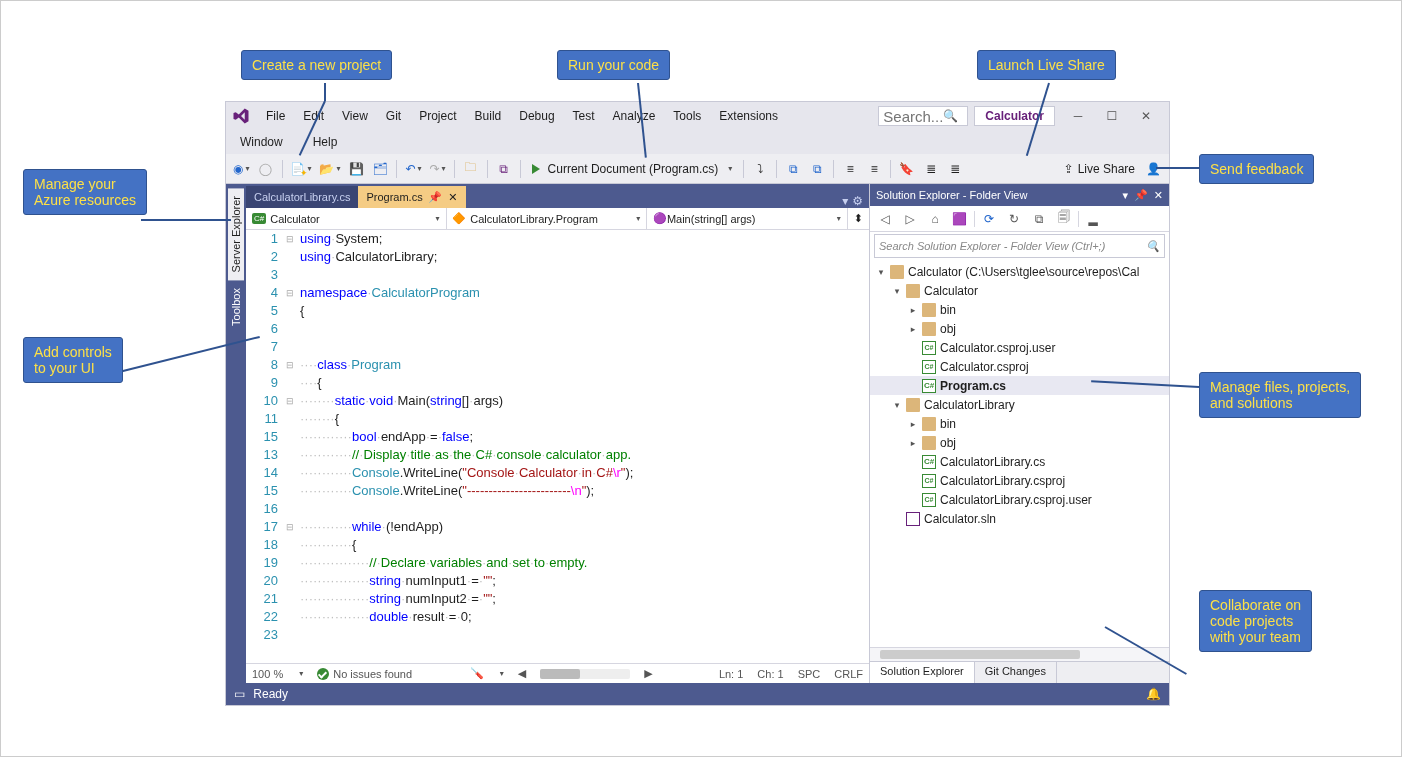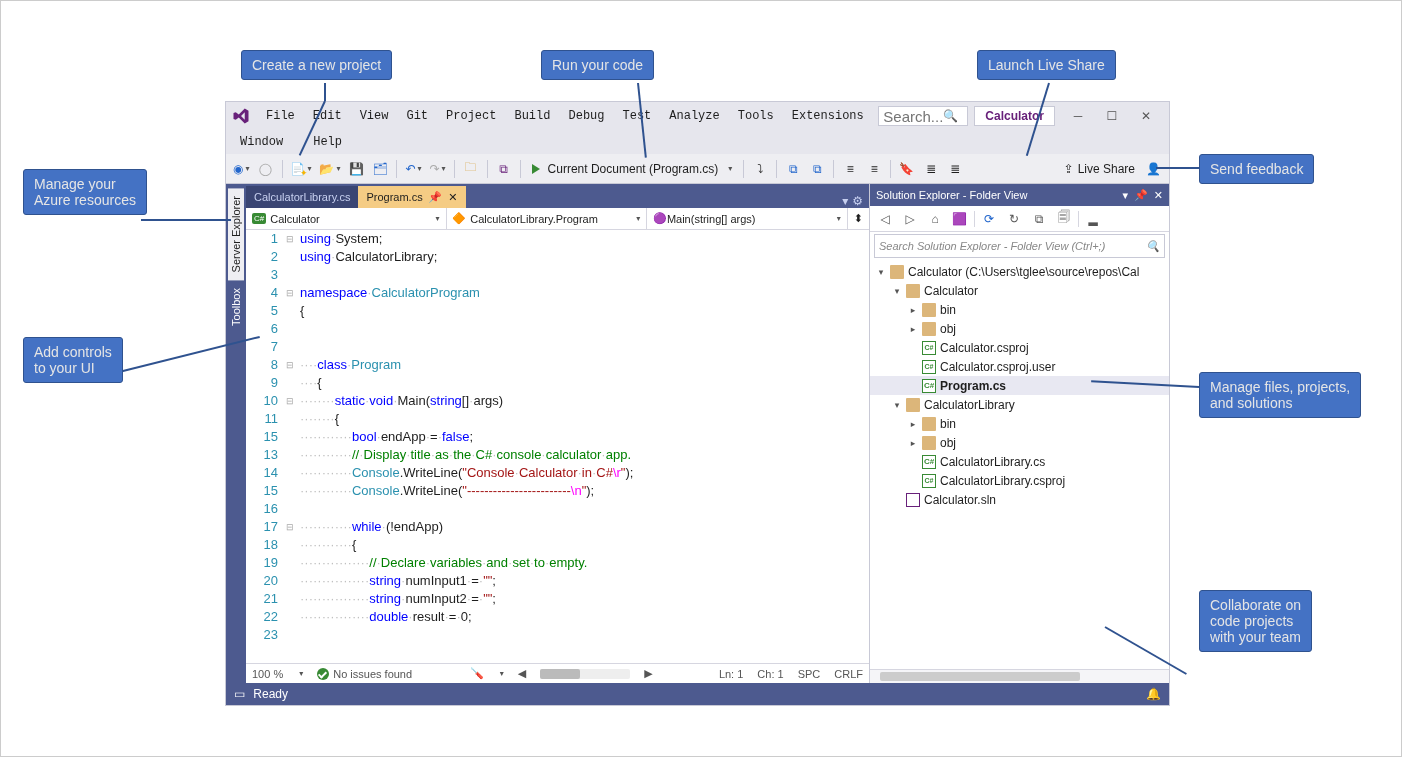--- a/index.html
+++ b/index.html
@@ -1,26 +1,26 @@
 <!DOCTYPE html>
 <html><head>
 <meta charset="utf-8">
 <style>
   * { box-sizing: border-box; margin: 0; padding: 0; font-family: "Segoe UI", Arial, sans-serif; }
   body { background: #fff; width: 1402px; height: 757px; position: relative; border: 1px solid #ccc; overflow: hidden; }
 
-  .callout { position: absolute; background: #4472c4; color: #e5e5e5; border: 1px solid #2f528f; border-radius: 3px; padding: 6px 10px; font-size: 14px; z-index: 50; }
+  .callout { position: absolute; background: #4472c4; color: #fde047; border: 1px solid #2f528f; border-radius: 3px; padding: 6px 10px; font-size: 14px; z-index: 50; }
   .callout-line { position: absolute; background: #2f528f; z-index: 40; }
 
   .vs-window { position: absolute; left: 224px; top: 100px; width: 945px; height: 605px; background: #eeeef2; border: 1px solid #c8c9d6; display: flex; flex-direction: column; font-size: 12px; color: #1e1e1e; }
 
   .vs-titlebar { height: 28px; background: #e6e6ed; display: flex; align-items: center; padding: 0 6px; }
   .vs-logo { width: 18px; height: 18px; margin-right: 8px; }
   .vs-menu-row { display: flex; gap: 2px; flex: 1; }
-  .vs-menu-item { padding: 4px 8px; cursor: default; font-family: Liberation Mono, monospace; }
+  .vs-menu-item { padding: 4px 8px; cursor: default; }
   .vs-search { width: 90px; height: 20px; border: 1px solid #c8c9d6; background: #fff; padding: 0 4px; display: flex; align-items: center; margin: 0 6px; }
   .vs-search input { border: none; outline: none; width: 60px; font-size: 15px; }
   .vs-startup { background: #fff; border: 1px solid #c8c9d6; padding: 2px 10px; margin-right: 6px; font-weight: bold; color: #68217a; }
   .wc-btn { width: 34px; height: 22px; display: flex; align-items: center; justify-content: center; font-size: 12px; color: #555; }
 
   .vs-menubar2 { height: 24px; background: #e6e6ed; display: flex; align-items: center; padding: 0 6px; gap: 14px; }
 
   .vs-toolbar { height: 30px; background: #eeeef2; display: flex; align-items: center; padding: 0 4px; gap: 2px; border-bottom: 1px solid #c8c9d6; }
   .tb-sep { width: 1px; height: 18px; background: #c8c9d6; margin: 0 3px; }
   .tb-btn { min-width: 22px; height: 24px; display: flex; align-items: center; justify-content: center; padding: 0 3px; }
@@ -86,21 +86,21 @@
   .sbt { padding: 3px 10px; font-size: 11px; border-right: 1px solid #c8c9d6; }
   .sbt.active { background: #fff; }
 
   .vs-statusbar { height: 22px; background: #4d5a8f; color: #fff; display: flex; align-items: center; padding: 0 8px; font-size: 12px; }
   .bell { margin-left: auto; }
 </style>
 </head>
 <body>
 
 <div class="callout" style="left:240px;top:49px">Create a new project</div>
-<div class="callout" style="left:540px;top:49px">Run your code</div>
+<div class="callout" style="left:556px;top:49px">Run your code</div>
 <div class="callout" style="left:976px;top:49px">Launch Live Share</div>
 <div class="callout" style="left:22px;top:168px;white-space:pre-line">Manage your
 Azure resources</div>
 <div class="callout" style="left:22px;top:336px;white-space:pre-line">Add controls
 to your UI</div>
 <div class="callout" style="left:1198px;top:153px">Send feedback</div>
 <div class="callout" style="left:1198px;top:371px;white-space:pre-line">Manage files, projects,
 and solutions</div>
 <div class="callout" style="left:1198px;top:589px;white-space:pre-line">Collaborate on
 code projects
@@ -344,26 +344,26 @@
             <span>bin</span>
           </div>
           <div class="tree-row" style="padding-left: 38px;">
             <span class="tw">▸</span>
             <span class="ic ic-folder"></span>
             <span>obj</span>
           </div>
           <div class="tree-row" style="padding-left: 38px;">
             <span class="tw"></span>
             <span class="ic ic-proj"></span>
+            <span>Calculator.csproj.user</span>
+          </div>
+          <div class="tree-row" style="padding-left: 38px;">
+            <span class="tw"></span>
+            <span class="ic ic-proj"></span>
             <span>Calculator.csproj</span>
-          </div>
-          <div class="tree-row" style="padding-left: 38px;">
-            <span class="tw"></span>
-            <span class="ic ic-proj"></span>
-            <span>Calculator.csproj.user</span>
           </div>
           <div class="tree-row sel" style="padding-left: 38px;">
             <span class="tw"></span>
             <span class="ic ic-cs"></span>
             <span>Program.cs</span>
           </div>
           <div class="tree-row" style="padding-left: 22px;">
             <span class="tw">▾</span>
             <span class="ic ic-folder-open"></span>
             <span>CalculatorLibrary</span>
@@ -381,27 +381,36 @@
           <div class="tree-row" style="padding-left: 38px;">
             <span class="tw"></span>
             <span class="ic ic-cs"></span>
             <span>CalculatorLibrary.cs</span>
           </div>
           <div class="tree-row" style="padding-left: 38px;">
             <span class="tw"></span>
             <span class="ic ic-proj"></span>
             <span>CalculatorLibrary.csproj</span>
           </div>
+          <div class="tree-row" style="padding-left: 38px;">
+            <span class="tw"></span>
+            <span class="ic ic-proj"></span>
+            <span>CalculatorLibrary.csproj.user</span>
+          </div>
           <div class="tree-row" style="padding-left: 22px;">
             <span class="tw"></span>
             <span class="ic ic-sln"></span>
             <span>Calculator.sln</span>
           </div>
         </div>
       <div class="sol-hscroll"></div>
+      <div class="sol-bottom-tabs">
+        <div class="sbt active">Solution Explorer</div>
+        <div class="sbt">Git Changes</div>
+      </div>
     </div>
   </div>
 
   <div class="vs-statusbar">
     <span style="margin-right:8px">▭</span>
     <span>Ready</span>
     <span class="bell">🔔</span>
   </div>
 </div>
 

